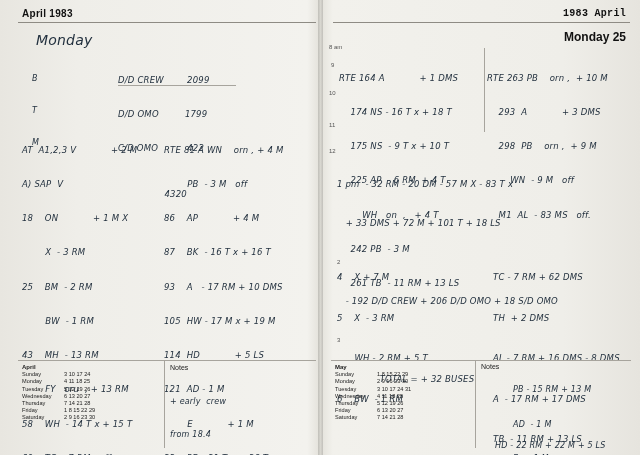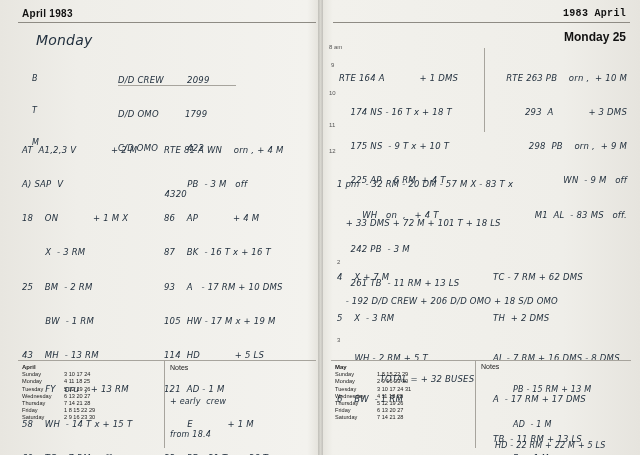--- a/index.html
+++ b/index.html
@@ -196,21 +196,21 @@
     <div class="hw block" style="left:16px;top:50px;width:150px;">
       <div class="col">RTE 164 A            + 1 DMS</div>
       <div class="col">    174 NS - 16 T x + 18 T</div>
       <div class="col">    175 NS  - 9 T x + 10 T</div>
       <div class="col">    225 AP  - 6 RM  + 4 T</div>
       <div class="col">        WH   on  ,   + 4 T</div>
       <div class="col">    242 PB  - 3 M</div>
       <div class="col">    261 TB  - 11 RM + 13 LS</div>
     </div>
 
-    <div class="hw block" style="left:152px;top:50px;width:152px;text-align:right;">
+    <div class="hw block" style="left:164px;top:50px;width:152px;">
       <div class="col">RTE 263 PB    orn ,  + 10 M</div>
       <div class="col">    293  A            + 3 DMS</div>
       <div class="col">    298  PB    orn ,  + 9 M</div>
       <div class="col">        WN  - 9 M   off</div>
       <div class="col">    M1  AL  - 83 MS   off.</div>
     </div>
 
     <div class="vline" style="left:161px;top:48px;height:84px;"></div>
 
     <div class="hw block" style="left:14px;top:152px;width:300px;line-height:13px;">

